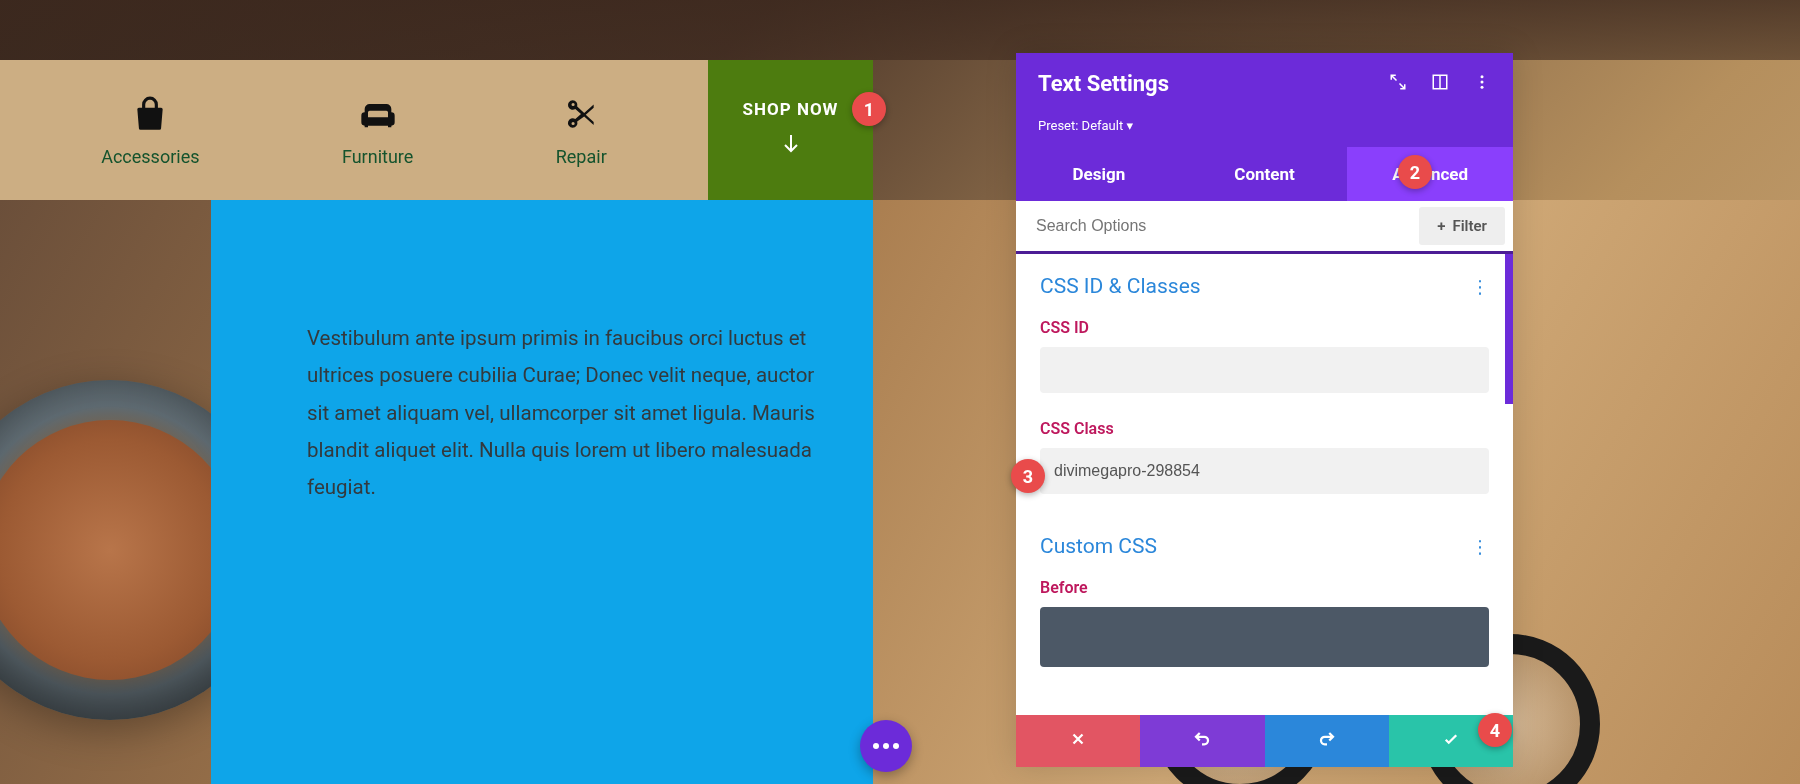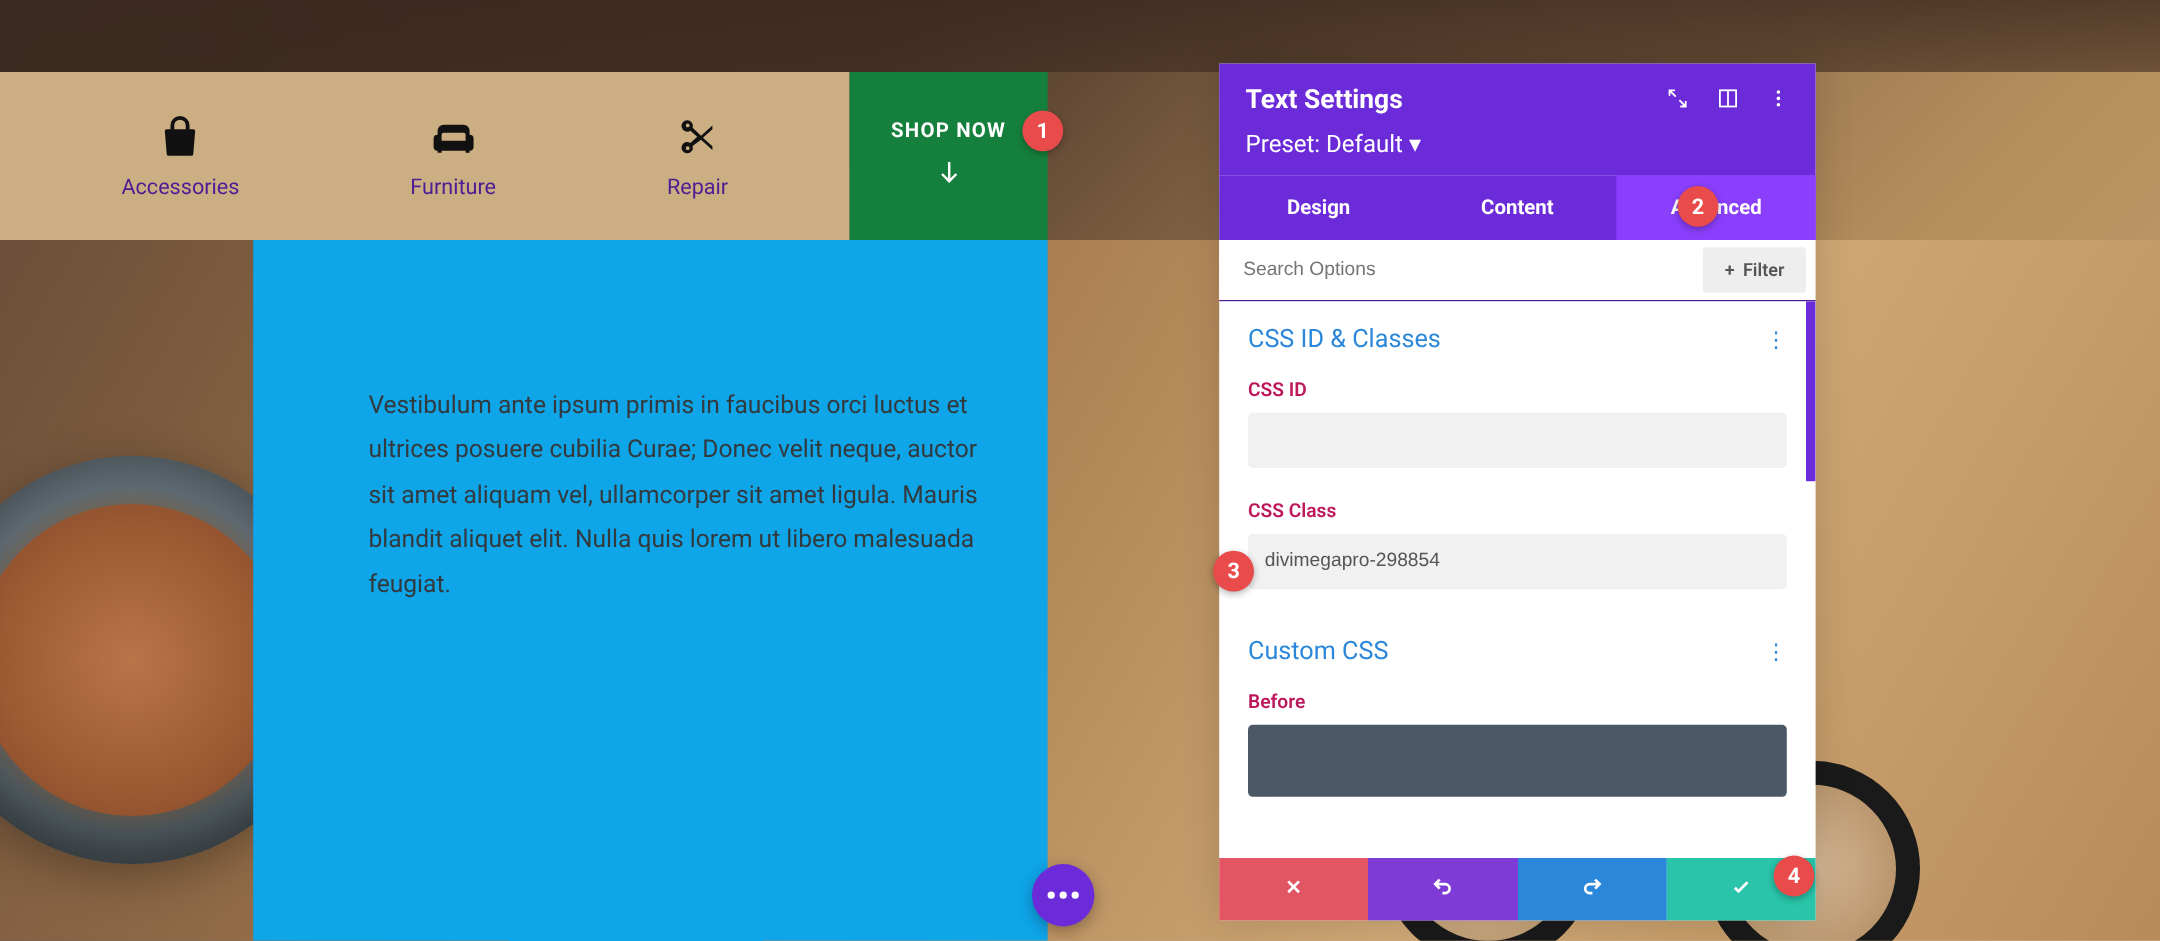--- a/index.html
+++ b/index.html
@@ -65,25 +65,25 @@
 }
 .nav-icon {
   width: 40px;
   height: 40px;
   display: flex;
   align-items: center;
   justify-content: center;
 }
 .nav-label {
   font-size: 18px;
-  color: #4c1d95;
+  color: #14532d;
 }
 .shop-now {
   width: 165px;
-  background: #15803d;
+  background: #4d7c0f;
   color: #fff;
   display: flex;
   flex-direction: column;
   align-items: center;
   justify-content: center;
   gap: 12px;
   position: relative;
   cursor: pointer;
 }
 .shop-label {
@@ -159,22 +159,22 @@
   font-size: 22px;
   font-weight: 700;
 }
 .panel-icons {
   display: flex;
   gap: 24px;
   align-items: center;
 }
 .panel-icons span { cursor: pointer; }
 .panel-preset {
-  font-size: 20px;
-  margin-top: 12px;
+  font-size: 13px;
+  margin-top: 22px;
   cursor: pointer;
 }
 .panel-tabs {
   display: flex;
   background: #6c2bd9;
   position: relative;
 }
 .panel-tab {
   flex: 1;
   text-align: center;
@@ -183,21 +183,21 @@
   font-weight: 700;
   font-size: 17px;
   cursor: pointer;
 }
 .panel-tab.active {
   background: #8a3ffc;
 }
 .search-row {
   display: flex;
   align-items: center;
-  border-bottom: 1px solid #4c1d95;
+  border-bottom: 3px solid #4c1d95;
 }
 .search-input {
   flex: 1;
   border: none;
   padding: 16px 20px;
   font-size: 16px;
   color: #777;
   outline: none;
 }
 .filter-btn {

